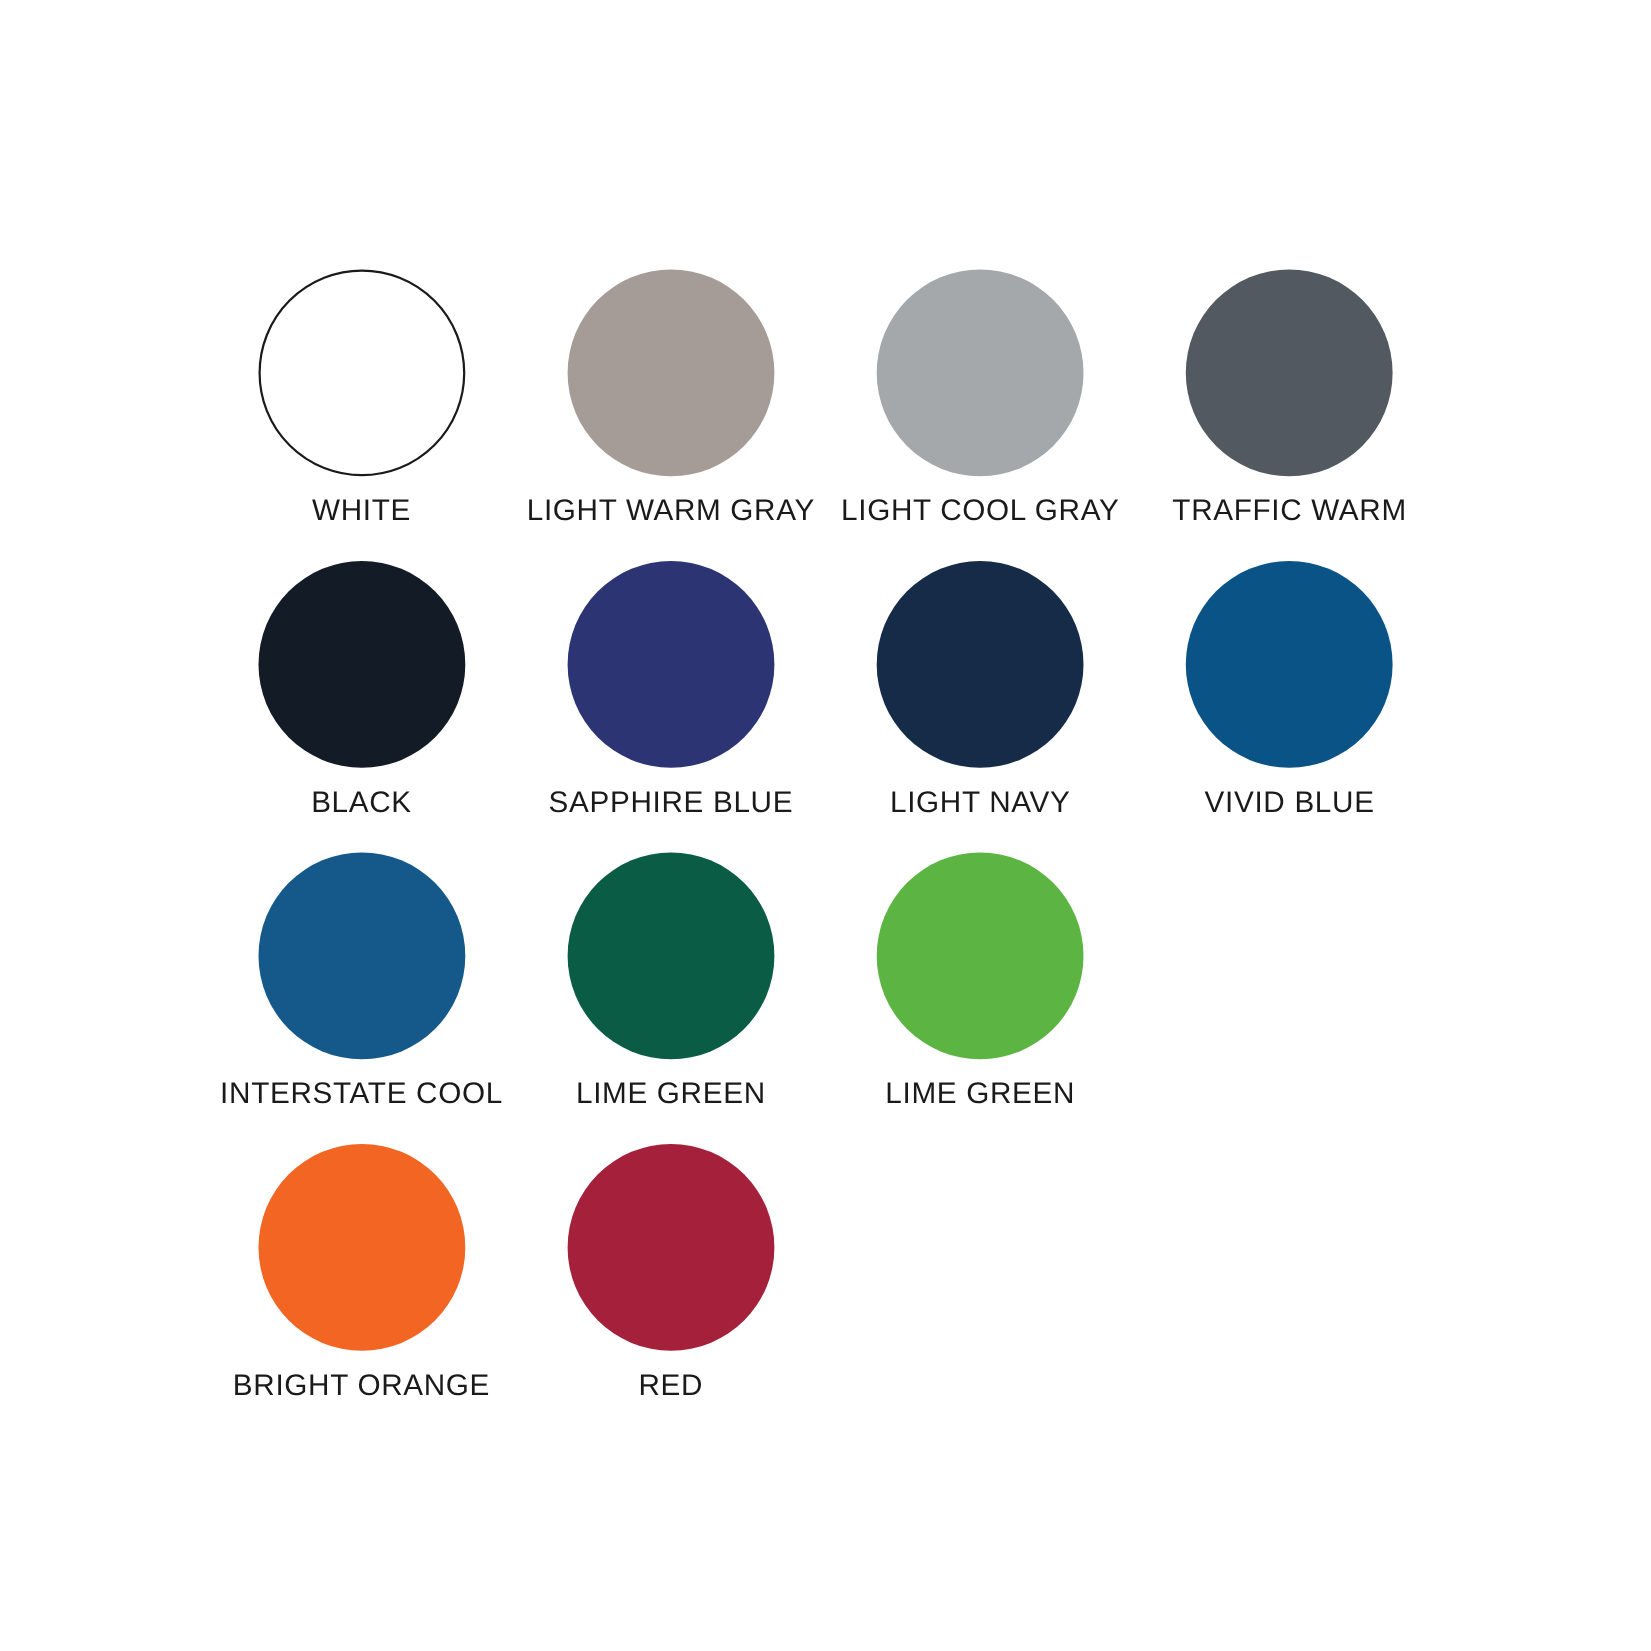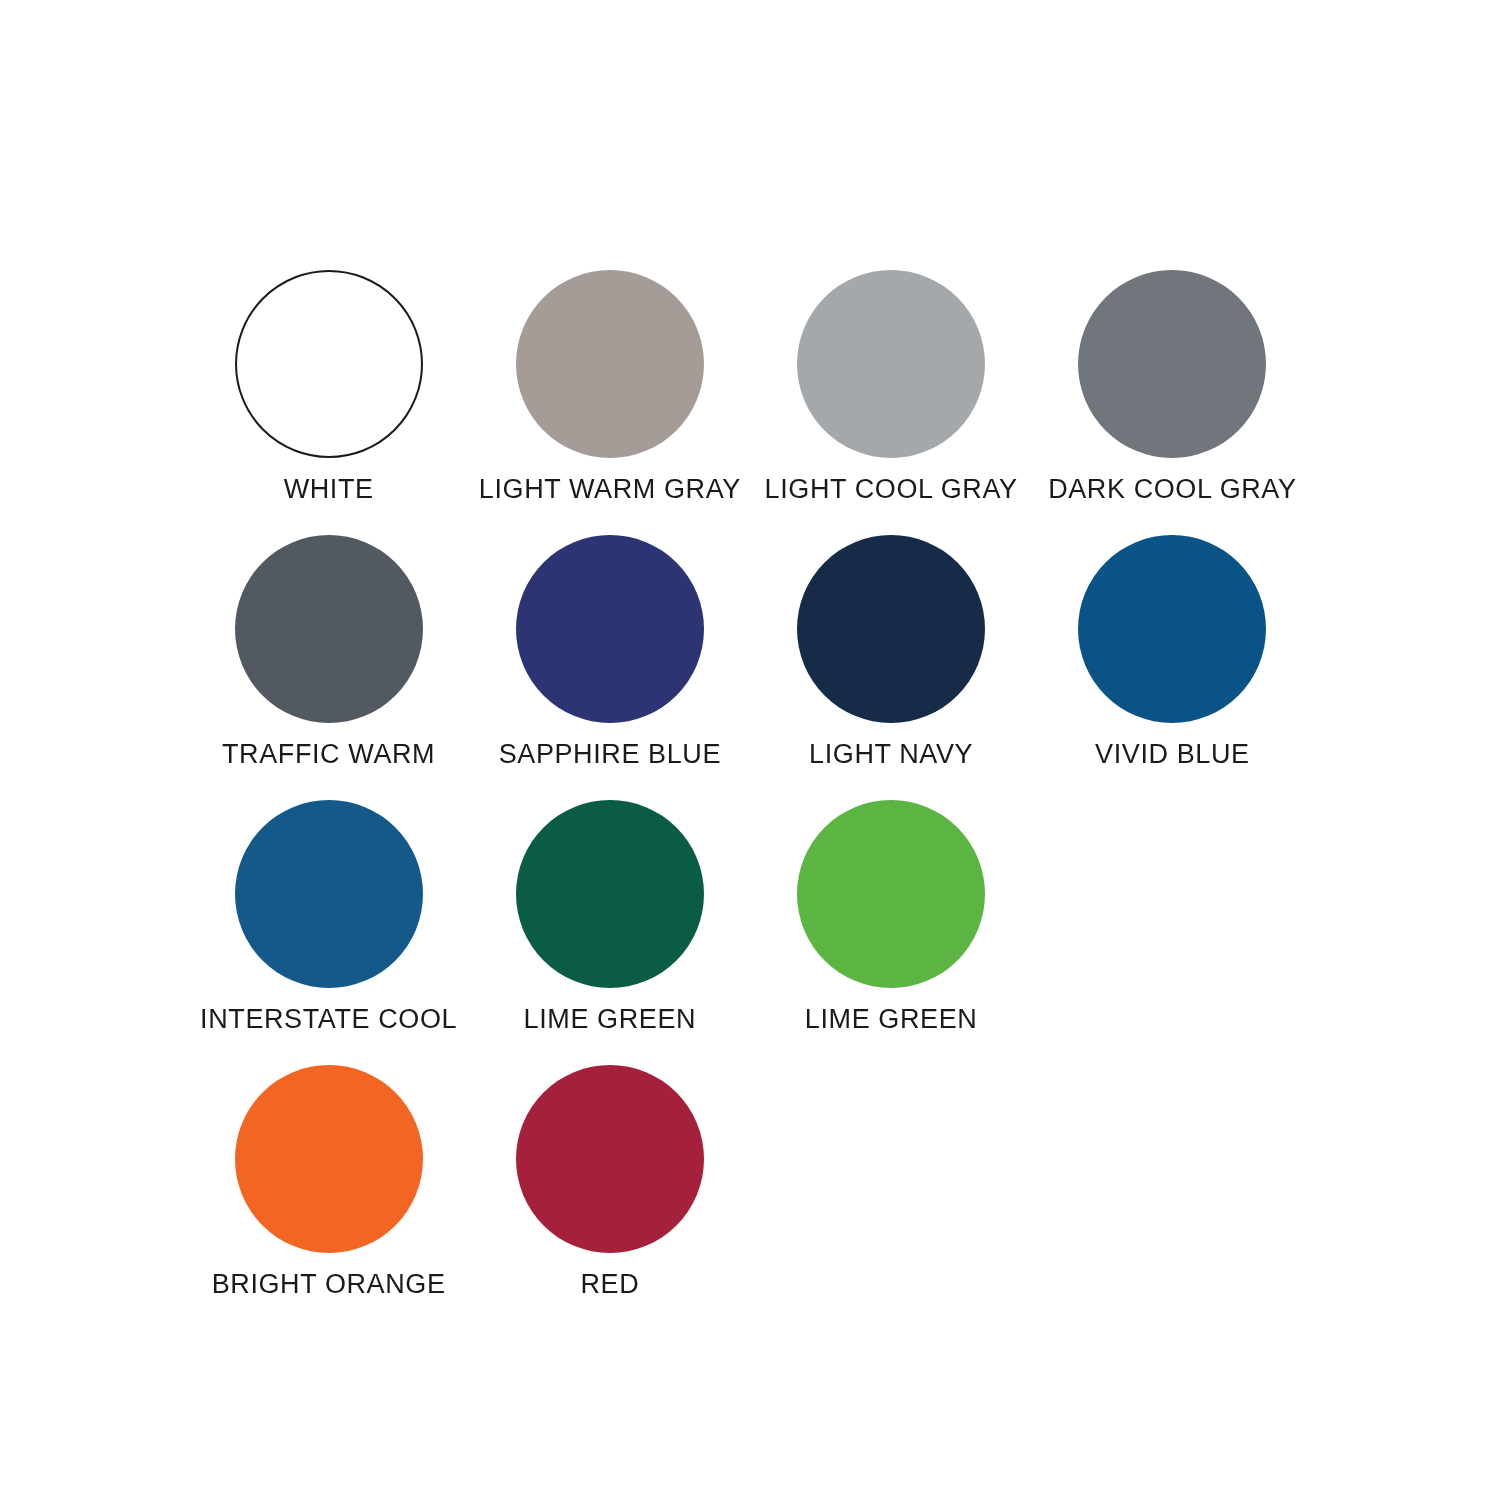--- a/index.html
+++ b/index.html
@@ -35,21 +35,21 @@
     justify-items: center;
     align-items: start;
   }
 
   .swatch-cell {
     width: 281.25px;
     height: 265px;
     display: flex;
     flex-direction: column;
     align-items: center;
-    justify-content: flex-end;
+    justify-content: flex-start;
     box-sizing: border-box;
   }
 
   .swatch-cell.is-empty {
     visibility: hidden;
   }
 
   .swatch-disc {
     width: 188px;
     height: 188px;
@@ -86,26 +86,26 @@
       </div>
       <div class="swatch-cell">
         <div class="swatch-disc" style="background-color: rgb(166, 156, 151);"></div>
         <div class="swatch-label">LIGHT WARM GRAY</div>
       </div>
       <div class="swatch-cell">
         <div class="swatch-disc" style="background-color: rgb(164, 168, 171);"></div>
         <div class="swatch-label">LIGHT COOL GRAY</div>
       </div>
       <div class="swatch-cell">
-        <div class="swatch-disc" style="background-color: rgb(112, 118, 123);"></div>
-        <div class="swatch-label">DARK COOL GRAY</div>
+        <div class="swatch-disc" style="background-color: rgb(83, 89, 96);"></div>
+        <div class="swatch-label">TRAFFIC WARM</div>
       </div>
       <div class="swatch-cell">
-        <div class="swatch-disc" style="background-color: rgb(83, 89, 96);"></div>
-        <div class="swatch-label">TRAFFIC WARM</div>
+        <div class="swatch-disc" style="background-color: rgb(19, 28, 38);"></div>
+        <div class="swatch-label">BLACK</div>
       </div>
       <div class="swatch-cell">
         <div class="swatch-disc" style="background-color: rgb(44, 52, 115);"></div>
         <div class="swatch-label">SAPPHIRE BLUE</div>
       </div>
       <div class="swatch-cell">
         <div class="swatch-disc" style="background-color: rgb(21, 43, 71);"></div>
         <div class="swatch-label">LIGHT NAVY</div>
       </div>
       <div class="swatch-cell">

